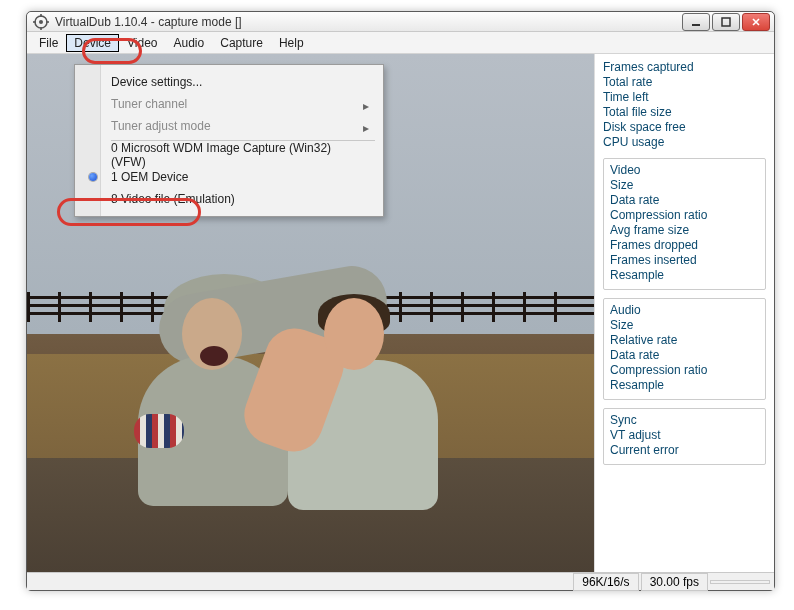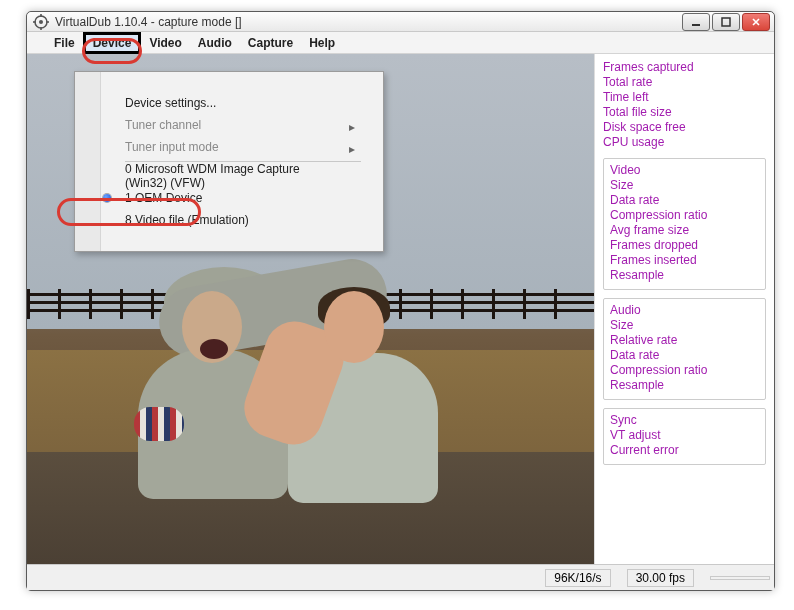--- a/index.html
+++ b/index.html
@@ -17,24 +17,24 @@
 }
 .titlebar .app-icon { width:16px; height:16px; margin-right:6px; display:flex; align-items:center; justify-content:center; }
 .titlebar .app-icon svg { width:16px; height:16px; }
 .title-text { flex:1; color:#333; }
 .win-btns { display:flex; gap:2px; }
 .win-btn { width:28px; height:18px; border:1px solid #6a6a6a; border-radius:3px; background:linear-gradient(#f8f8f8,#d8d8d8); display:flex; align-items:center; justify-content:center; }
 .win-btn.close { background:linear-gradient(#f07b74,#d9463a); border-color:#a8362f; }
 .win-btn svg { width:10px; height:10px; }
 .menubar {
   height:22px; background:#f4f4f4; border-bottom:1px solid #d4d4d4;
-  display:flex; align-items:center; padding:0 19px;font-weight:bold;
+  display:flex; align-items:center; padding:0 4px;
 }
 .menu-item { padding:2px 8px; color:#222; }
-.menu-item.open { background:#dbe8f7; border:3px solid #000000; padding:1px 7px; }
+.menu-item.open { background:#dbe8f7; border:1px solid #000000; padding:1px 7px; }
 .content {
   flex:1; display:flex; background:#fff; position:relative; overflow:hidden;
 }
 .video-area {
   flex:1; position:relative; background:#fff;
 }
 .video-preview {
   position:absolute; left:0; top:0; right:0; bottom:0;
   background: linear-gradient(180deg, #8fa2b3 0%, #95a2ae 22%, #6f5a42 55%, #4b331f 100%);
   overflow:hidden;
@@ -55,35 +55,35 @@
 .hair2 { position:absolute; top:34px; left:42px; width:72px; height:40px; border-radius:50% 50% 30% 30%; background:#3a2a1c; }
 .body1 { position:absolute; top:96px; left:20px; width:150px; height:150px; background:#a3a79a; border-radius:45% 45% 10% 10%; }
 .arm-over { position:absolute; top:20px; left:40px; width:230px; height:70px; background:#9da096; border-radius:40px; transform:rotate(-10deg); }
 .hood { position:absolute; top:14px; left:46px; width:120px; height:70px; background:#9fa396; border-radius:60% 60% 40% 40%; }
 .sleeve-stripe { position:absolute; top:154px; left:16px; width:50px; height:34px; border-radius:16px; background:repeating-linear-gradient(90deg,#b4373a 0 6px,#e6e3dc 6px 12px,#2a3a66 12px 18px); }
 .body2 { position:absolute; top:100px; left:12px; width:150px; height:150px; background:#b7beb2; border-radius:40% 40% 10% 10%; }
 .arm2 { position:absolute; top:70px; left:-22px; width:80px; height:120px; background:#d7a584; border-radius:30px; transform:rotate(20deg); }
 .mouth1 { position:absolute; top:86px; left:82px; width:28px; height:20px; background:#4a2020; border-radius:50%; }
 .side-panel {
   width:180px; background:#fff; border-left:1px solid #ddd; padding:6px 8px;
-  display:flex; flex-direction:column; gap:8px; color:#a21caf;
+  display:flex; flex-direction:column; gap:8px; color:#0c4a6e;
 }
 .stat-group { border:1px solid #ccc; border-radius:2px; padding:4px 6px 6px; position:relative; }
 .stat-row { line-height:15px; white-space:nowrap; }
 .stat-plain .stat-row { line-height:15px; }
 .status-bar {
-  height:26px; background:#f0f0f0; border-top:1px solid #c9c9c9;
-  display:flex; align-items:center; justify-content:flex-end; gap:16px; padding:0 4px;
+  height:18px; background:#f0f0f0; border-top:1px solid #c9c9c9;
+  display:flex; align-items:center; justify-content:flex-end; gap:2px; padding:0 4px;
 }
 .status-cell { border:1px solid #c9c9c9; background:#fff0; padding:1px 8px; min-width:60px; text-align:right; }
 .status-cell.wide { min-width:110px; }
 .dropdown {
-  position:absolute; left:47px; top:59px; width:310px;
+  position:absolute; left:47px; top:52px; width:310px;
   background:#f2f2f2; border:1px solid #9b9b9b; box-shadow:2px 3px 6px rgba(0,0,0,.25);
-  padding:20px; z-index:30;
+  padding:6px; z-index:30;
 }
 .dd-item { display:flex; align-items:center; height:22px; padding:0 20px 0 30px; position:relative; color:#222; }
 .dd-item.disabled { color:#8a8a8a; }
 .dd-item .arrow { position:absolute; right:8px; top:6px; color:#666; }
 .dd-sep { height:1px; background:#c8c8c8; margin:3px 2px 3px 30px; }
 .dd-gutter { position:absolute; left:0; top:0; bottom:0; width:26px; background:#e9e9e9; border-right:1px solid #d6d6d6; }
 .dd-radio { position:absolute; left:8px; top:7px; width:8px; height:8px; border-radius:50%; background:radial-gradient(circle at 35% 35%, #6aa3ff, #1b4fd1); box-shadow:0 0 0 1px #aaa; }
 .annot {
   position:absolute; border:3px solid #d93a32; border-radius:14px; z-index:50; pointer-events:none;
 }
@@ -225,21 +225,21 @@
   <div class="dropdown">
     <div class="dd-gutter"></div>
     <div class="dd-item">
         <span>Device settings...</span>
       </div>
     <div class="dd-item disabled">
         <span>Tuner channel</span>
         <span class="arrow">▸</span>
       </div>
     <div class="dd-item disabled">
-        <span>Tuner input mode</span>
+        <span>Tuner adjust mode</span>
         <span class="arrow">▸</span>
       </div>
     <div class="dd-sep"></div>
     <div class="dd-item">
         <span>0 Microsoft WDM Image Capture (Win32) (VFW)</span>
       </div>
     <div class="dd-item">
         <span class="dd-radio"></span>
         <span>1 OEM Device</span>
       </div>

